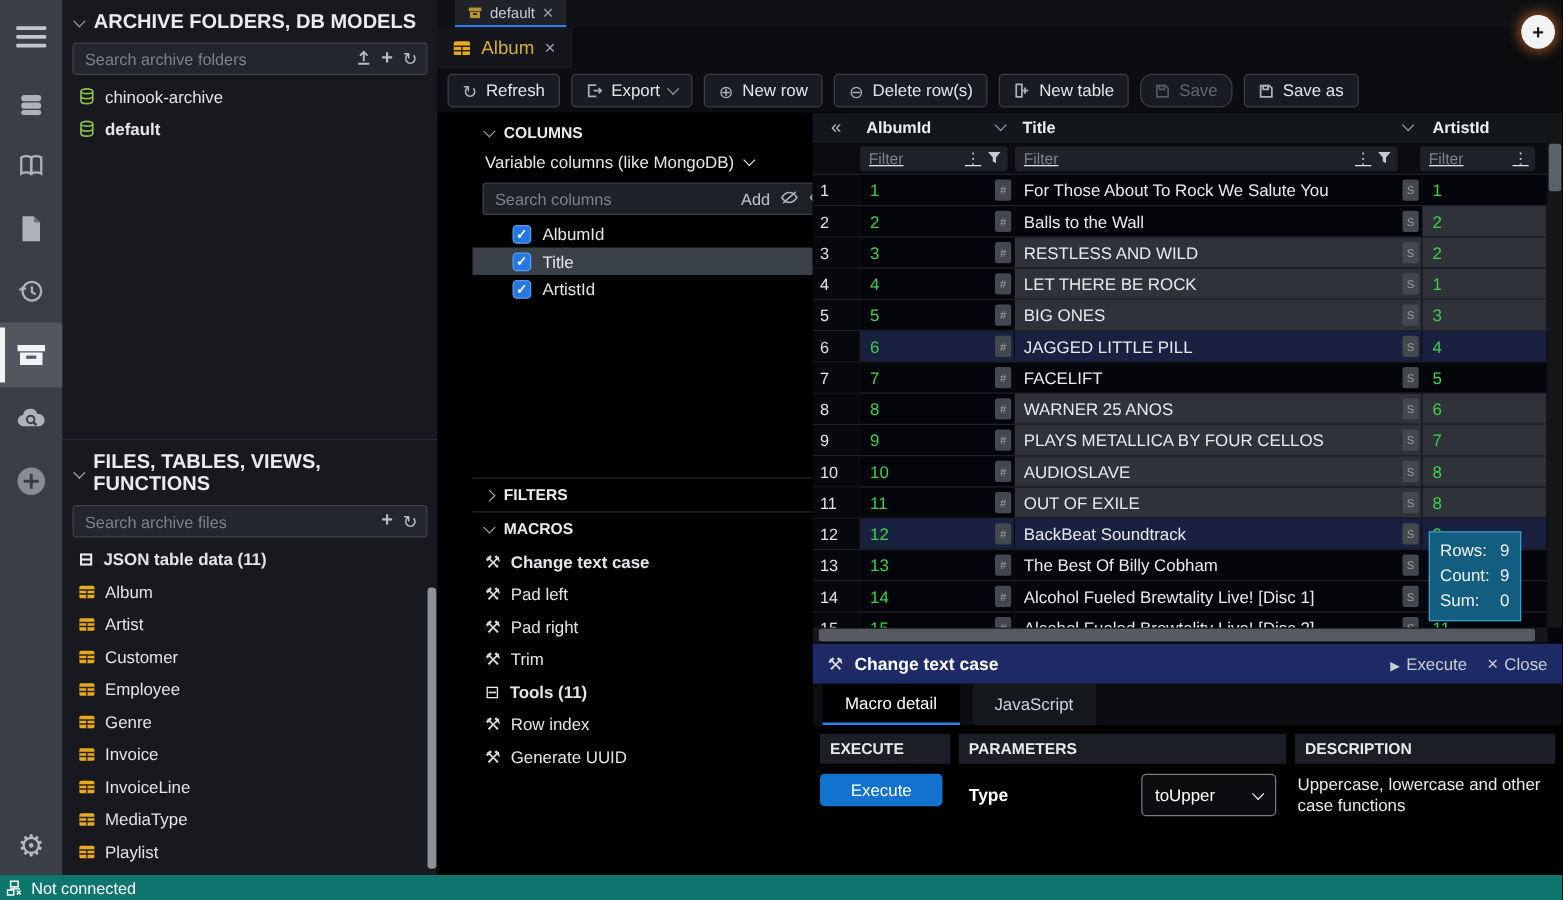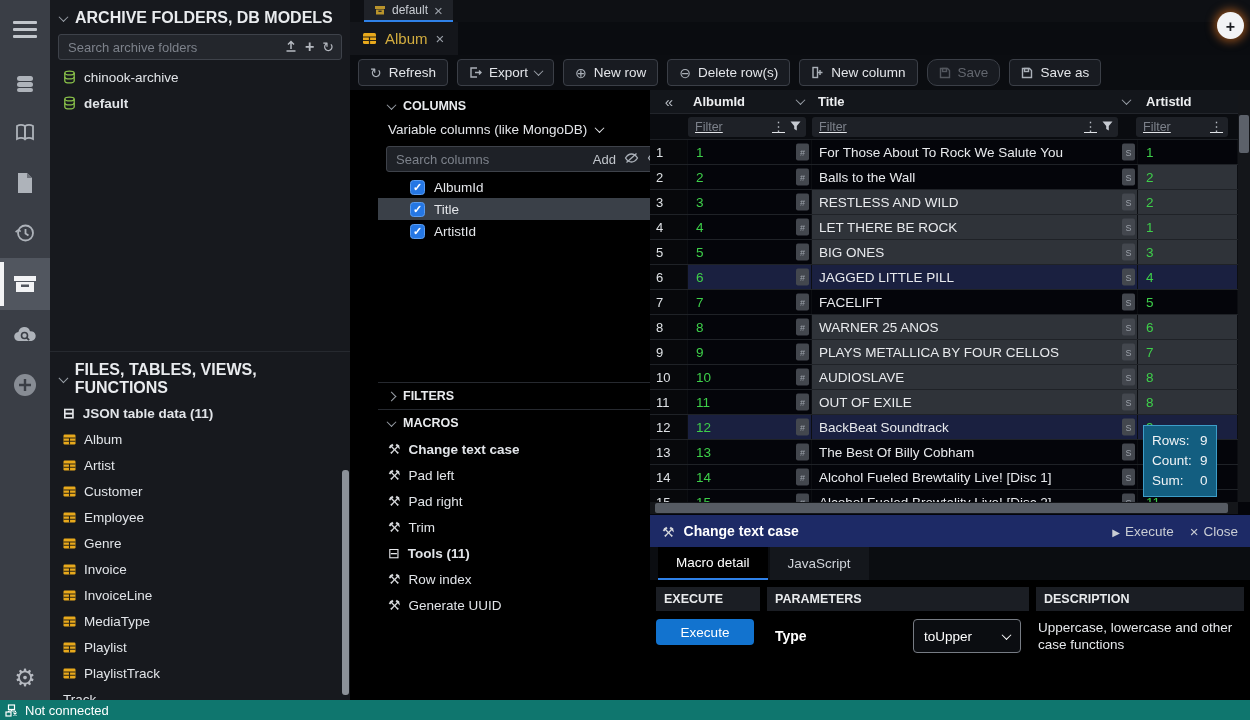--- a/index.html
+++ b/index.html
@@ -137,21 +137,21 @@
   .stat-row .sv{margin-left:auto;}
 
   
   .macropanel{position:absolute;left:0;right:0;top:425px;height:185px;background:#000;z-index:6;}
   .mp-head{height:32px;background:#1d2a66;display:flex;align-items:center;gap:9px;padding:0 12px;}
   .mp-title{font-weight:bold;font-size:14px;color:#fff;}
   .mp-actions{margin-left:auto;display:flex;gap:16px;align-items:center;color:#c9cdd4;font-size:13.5px;}
   .mp-action{display:flex;align-items:center;gap:5px;}
   .mp-tabs{height:33px;background:#0b0d11;display:flex;align-items:stretch;padding-left:8px;}
   .mp-tab{display:flex;align-items:center;padding:0 18px;font-size:13.5px;color:#cfd3d9;background:#14171c;
-          margin-right:2px;box-sizing:border-box;}
+          margin-right:10px;box-sizing:border-box;}
   .mp-tab.active{background:#000;color:#fff;border-bottom:2.5px solid #2f81e8;}
   .mp-body{display:flex;gap:7px;padding:7px 6px 0 6px;}
   .mp-col-exec{width:104px;}
   .mp-col-param{width:262px;}
   .mp-col-desc{width:208px;}
   .mp-colhead{background:#1b1e24;height:24px;display:flex;align-items:center;padding:0 8px;font-weight:bold;
               font-size:12.5px;color:#e8eaec;}
   .exec-btn{margin-top:8px;width:98px;height:26px;background:#1273cf;color:#fff;border:0;border-radius:4px;
             font-size:13.5px;font-family:inherit;display:flex;align-items:center;justify-content:center;}
   .param-row{display:flex;align-items:center;margin-top:8px;}
@@ -260,20 +260,25 @@
     <span class="lbl" data-name="archive-folder-label">default</span>
   </div>
       </div>
     <div class="spacer-archive" data-name="panel-spacer"></div>
 
     <div class="files-sect">
       <div class="lp-header" data-name="files-section-header">
         <span class="chv down" data-name="chevron-down-icon"></span>
         <span data-name="files-section-title">FILES, TABLES, VIEWS, FUNCTIONS</span>
       </div>
+      <div class="search-row" data-name="files-search">
+        <input data-name="files-search-input" placeholder="Search archive files" style="">
+        <span class="sr-icon i-plus" data-name="add-file-icon"></span>
+        <span class="sr-icon i-refresh" data-name="refresh-icon"></span>
+      </div>
       <div class="lp-item lp-group" data-name="tree-group-json-table-data">
         <span class="i-group" data-name="collapse-group-icon"></span>
         <span class="lbl" data-name="tree-group-label">JSON table data (11)</span>
       </div>
       <div id="tables-list" data-name="table-list">
           <div class="lp-item" data-name="table-tree-item-album">
     <svg data-name="table-icon" width="13" height="13" viewBox="0 0 13 13">
       <rect x="0.5" y="1.5" width="12" height="10" rx="1.2" fill="#e8a91c"></rect>
       <path d="M0.5 5h12M0.5 8.2h12M6.5 5v6.5" stroke="#2a2414" stroke-width="1.1"></path>
     </svg>
@@ -399,21 +404,21 @@
       <span class="ticon i-delrow" data-name="minus-circle-icon"></span>
       <span>Delete row(s)</span>
     </div>
     <div class="tbtn" data-name="new-column-button">
       <span class="ticon" data-name="new-column-icon">
         <svg width="13" height="13" viewBox="0 0 13 13" fill="none" stroke="#aab0b8" stroke-width="1.4">
           <rect x="2" y="1.5" width="4.5" height="10"></rect>
             <path d="M9 4v5M6.8 6.5h4.7"></path>
         </svg>
       </span>
-      <span>New column</span>
+      <span>New table</span>
     </div>
     <div class="tbtn disabled" data-name="save-button">
       <span class="ticon" data-name="save-icon">
         <svg width="12" height="12" viewBox="0 0 12 12" fill="none" stroke="#53575e" stroke-width="1.4">
           <path d="M1.5 1.5h7l2 2v7h-9z"></path>
             <rect x="3.5" y="1.5" width="4" height="3"></rect>
         </svg>
       </span>
       <span>Save</span>
     </div>

